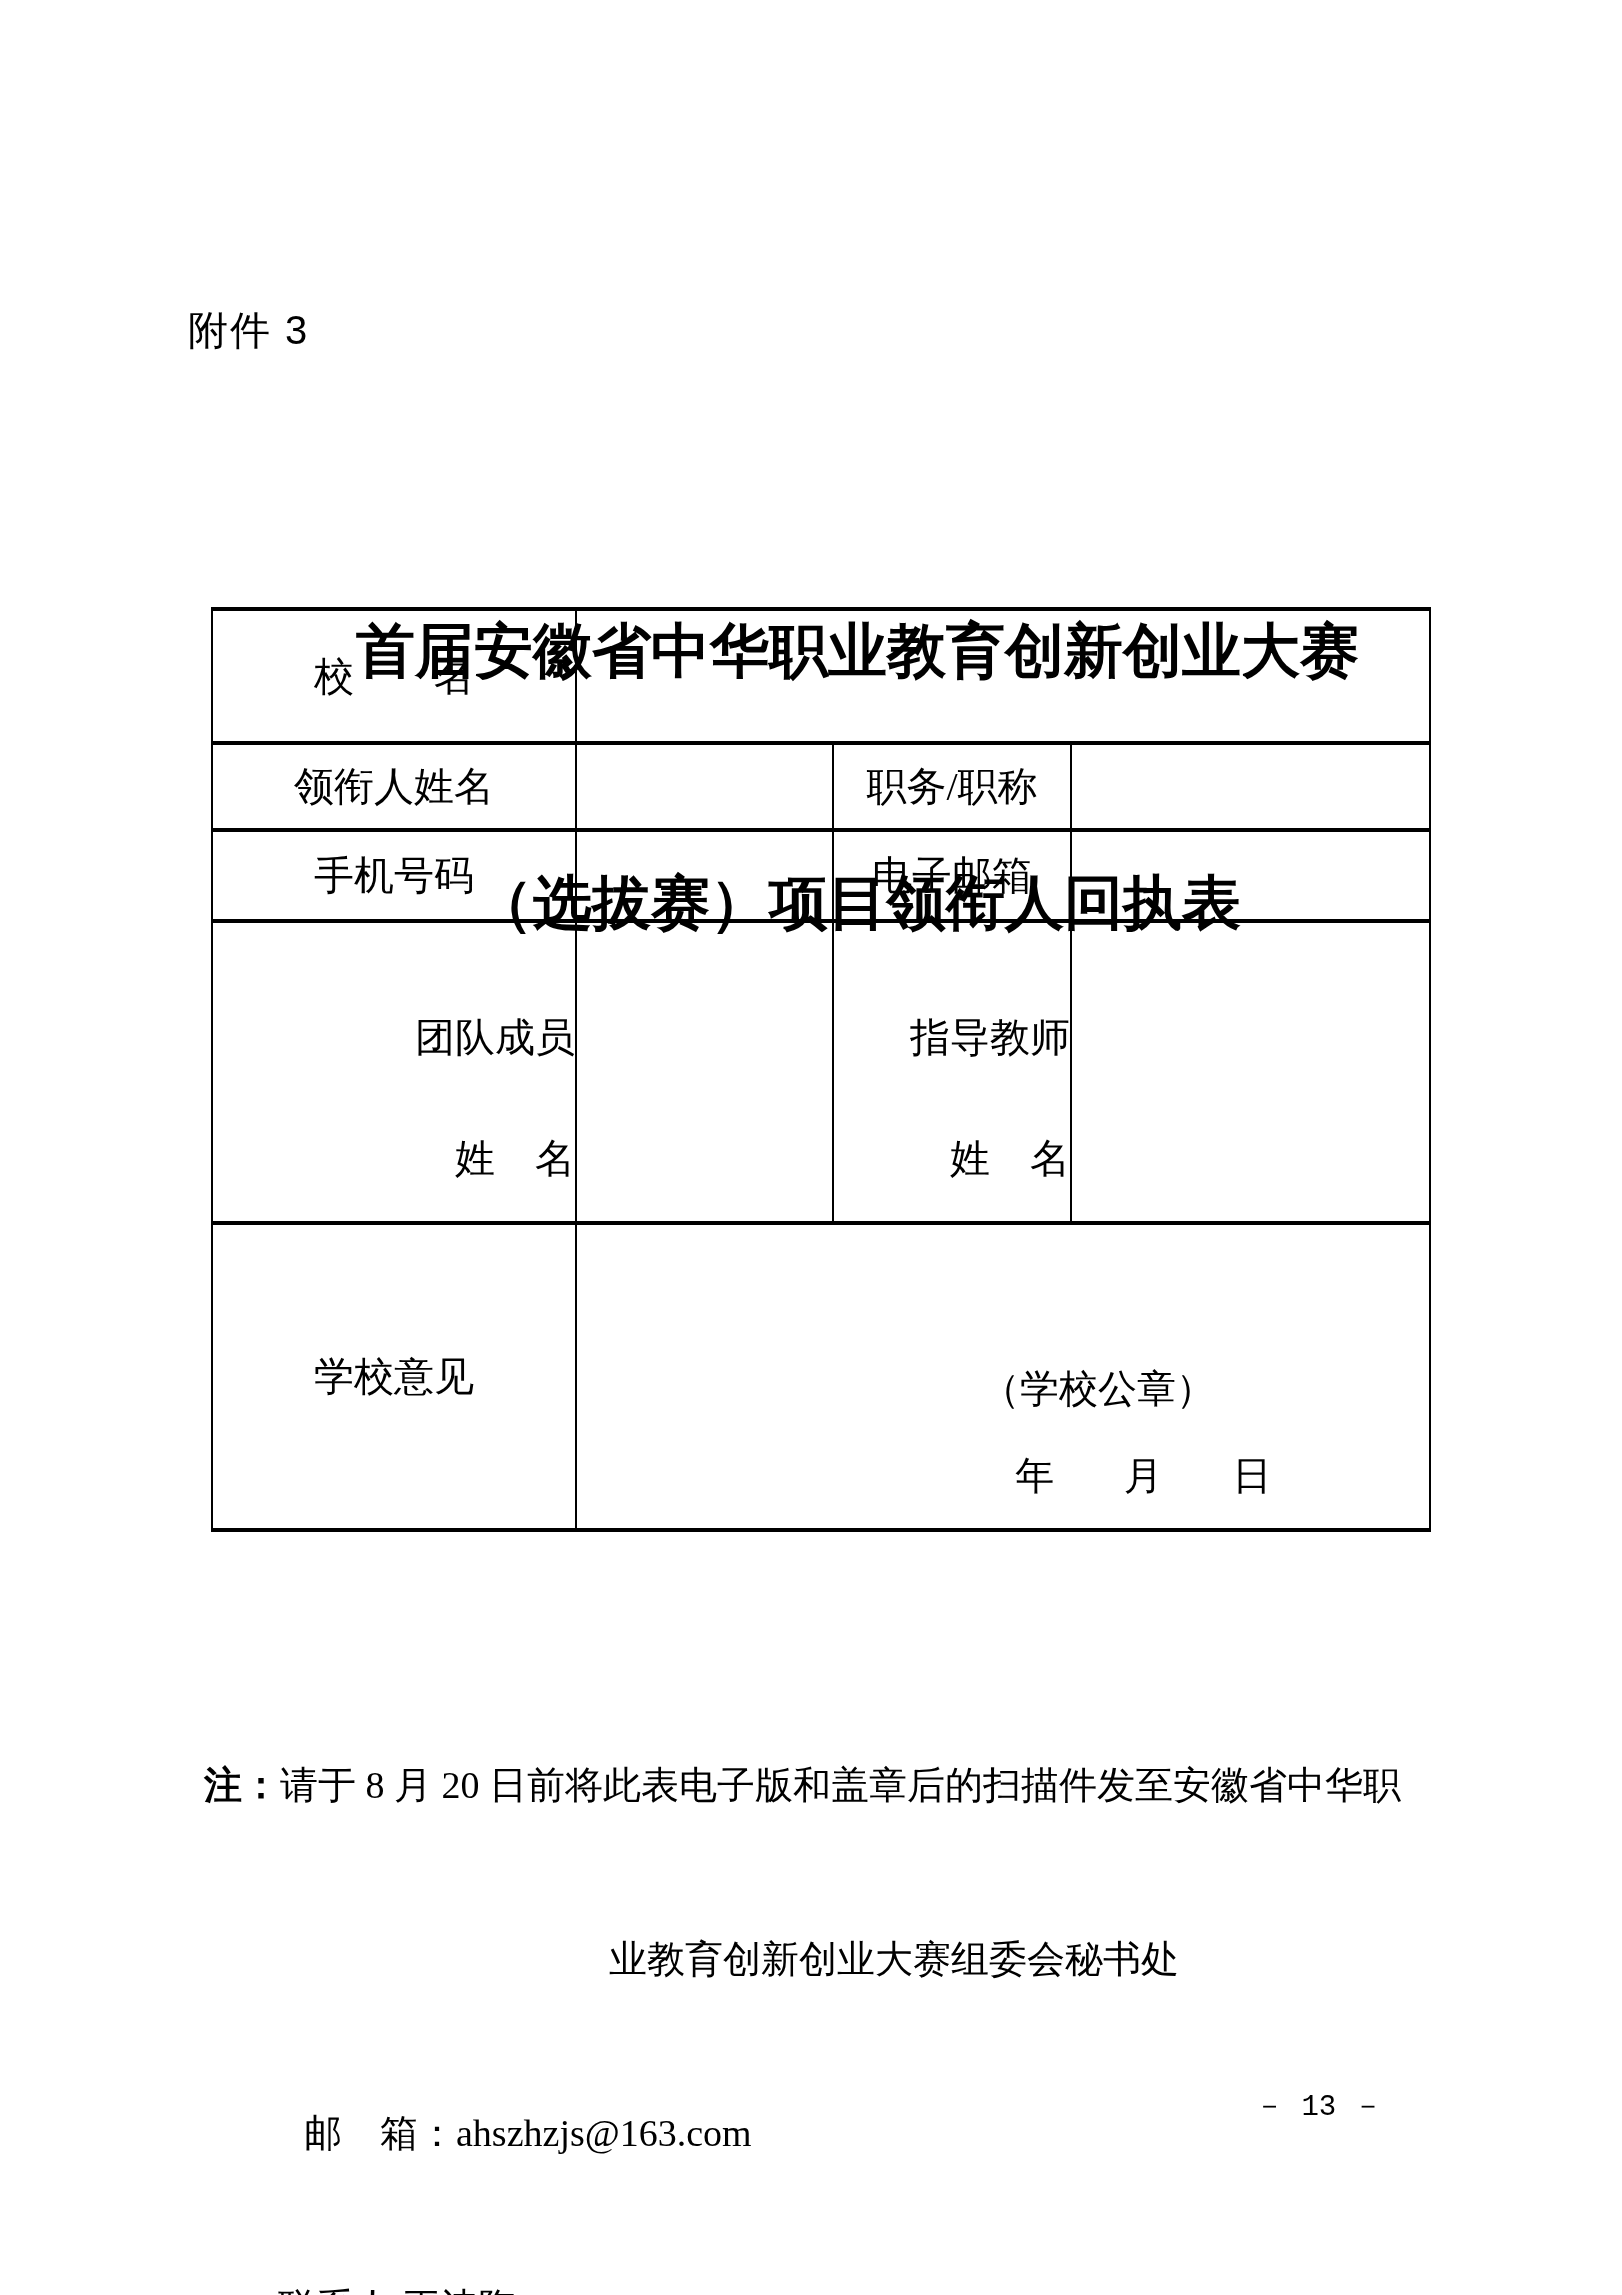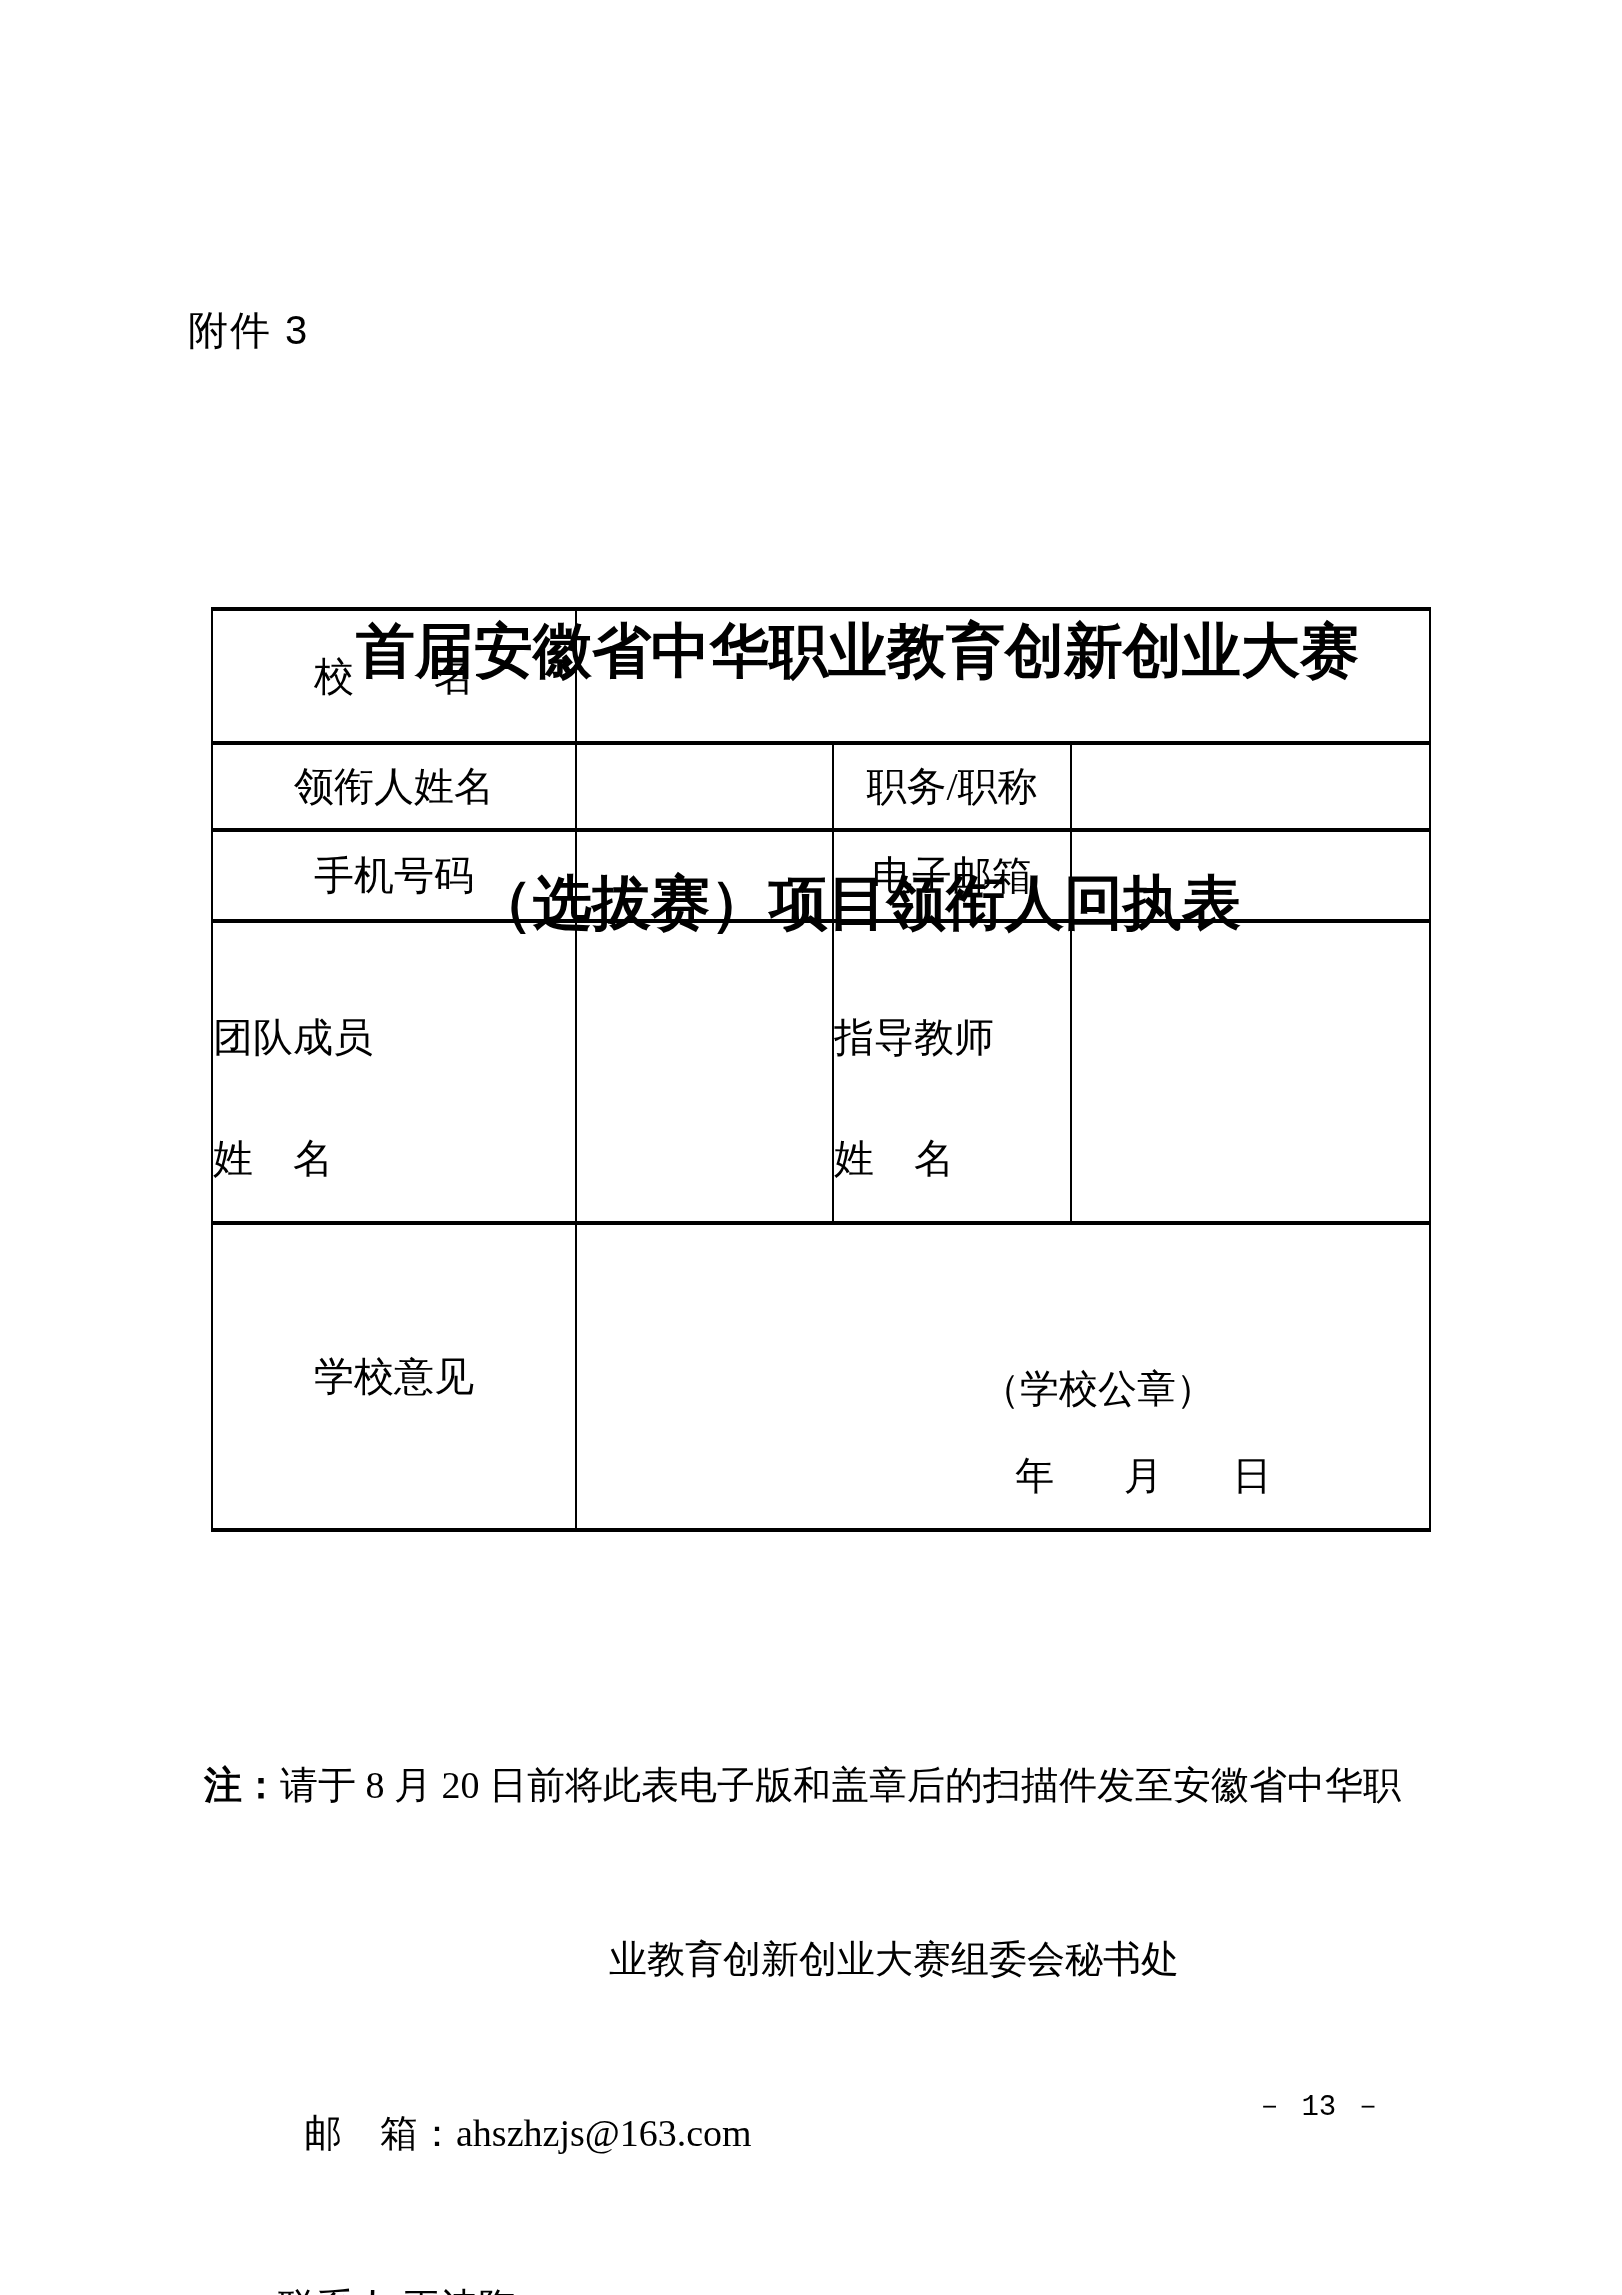--- a/index.html
+++ b/index.html
@@ -32,21 +32,21 @@
     border-top-width:4.1px;border-bottom-width:4.1px;
     padding:0;vertical-align:middle;
   }
   td.lbl{
     text-align:center;
     font-family:Liberation Serif, serif;
     font-size:40px;white-space:pre;margin-left:40px;
   }
   td.two-line{vertical-align:middle;}
   .stack{
-    display:flex;flex-direction:column;align-items:flex-start;justify-content:center;
+    display:flex;flex-direction:column;align-items:flex-end;justify-content:center;
     gap:66px;padding-top:51px;height:100%;
     font-family:"Liberation Sans","DejaVu Sans",sans-serif;
     font-size:40px;white-space:pre;
   }
   td.opinion-cell{position:relative;}
   .seal-line{
     position:absolute;top:137px;left:0;width:100%;text-align:center;
     font-family:"Liberation Sans","DejaVu Sans",sans-serif;
     font-size:39px;white-space:pre;transform:translateX(95px);
   }

